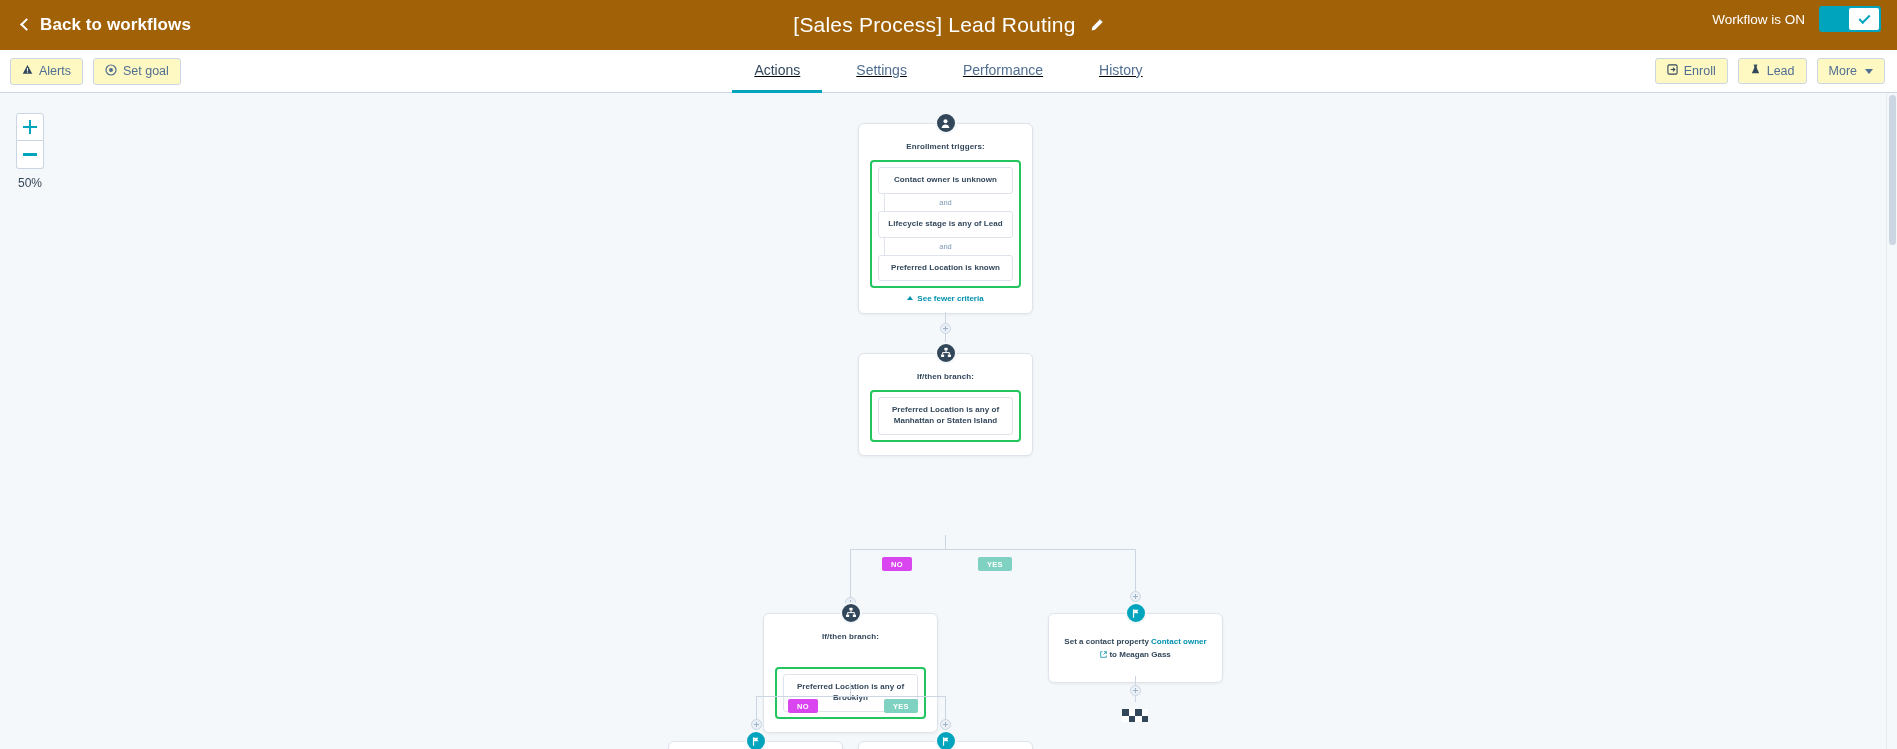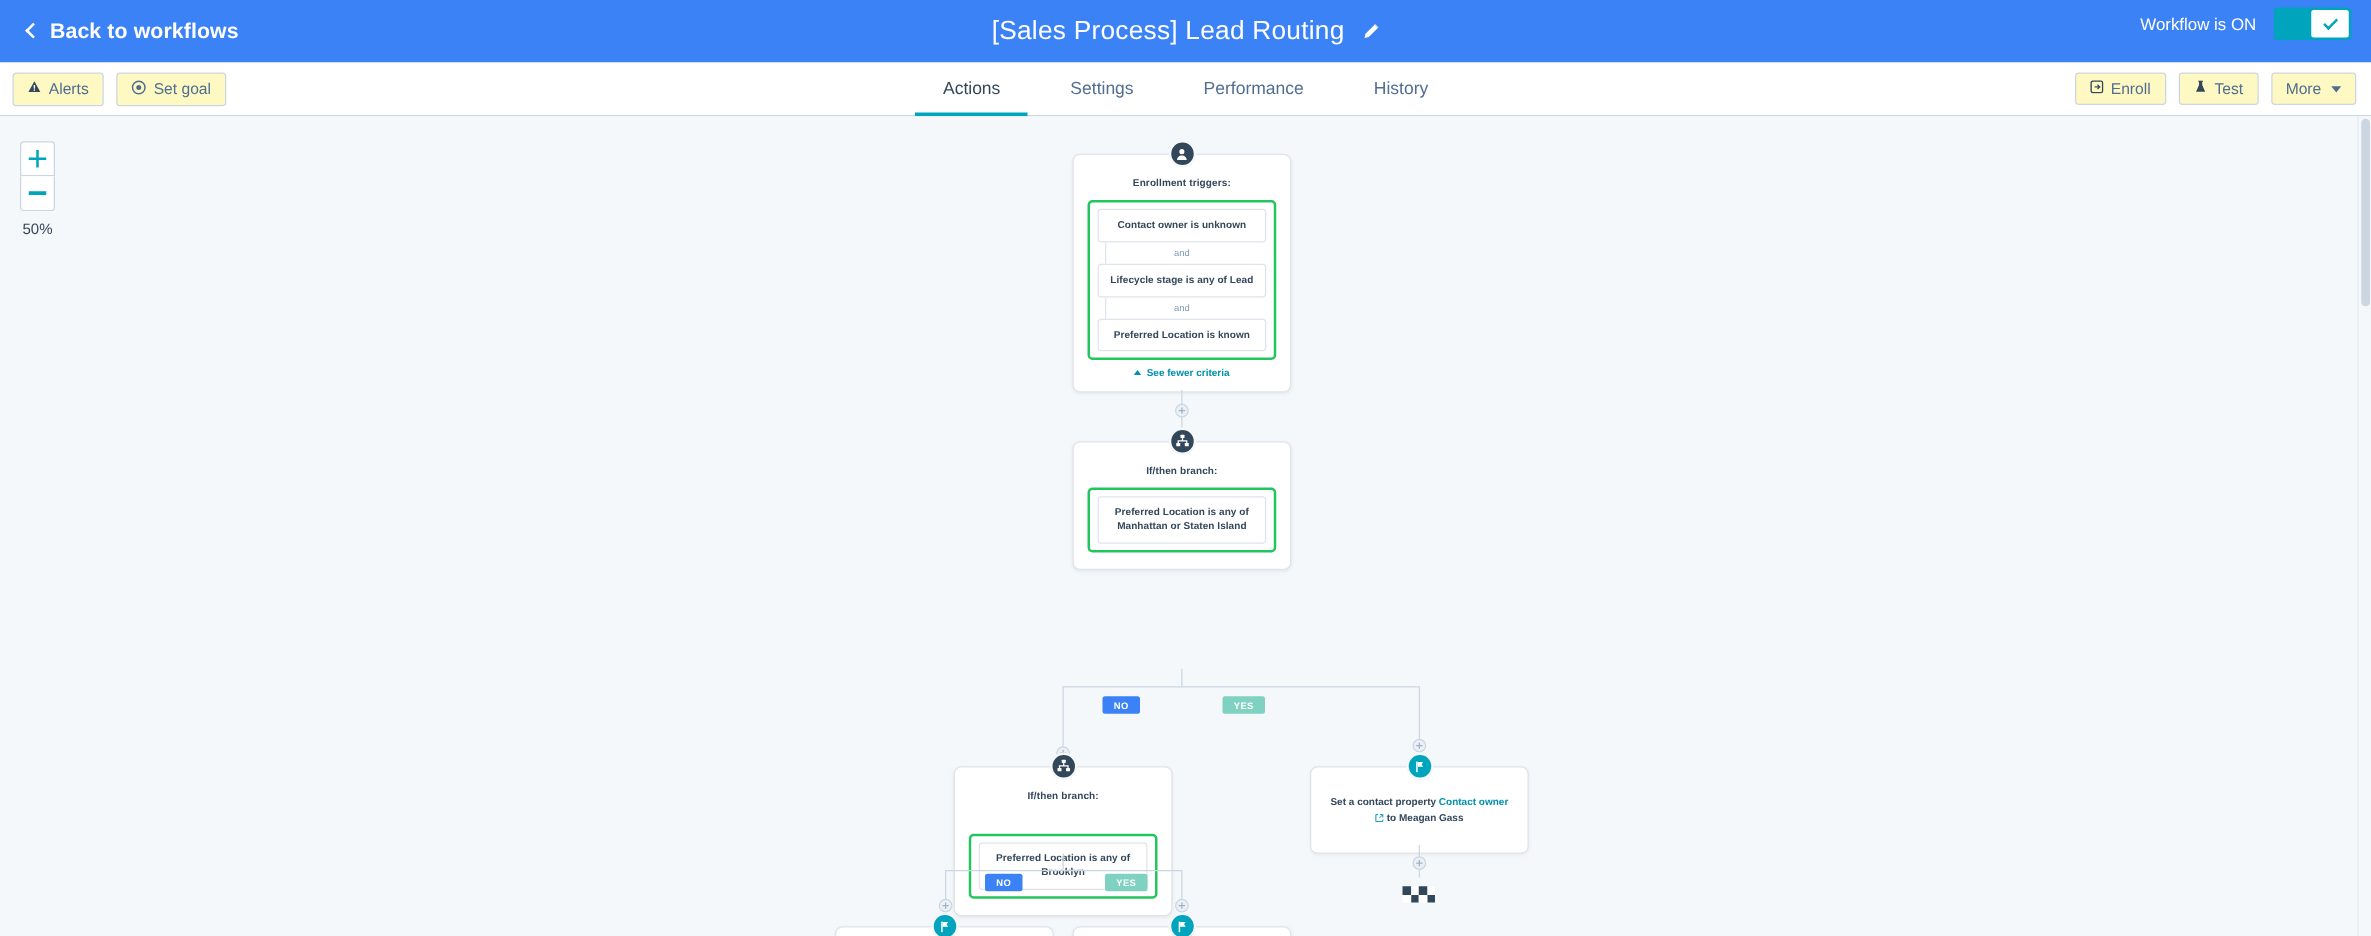--- a/index.html
+++ b/index.html
@@ -7,21 +7,21 @@
     width: 1897px; height: 749px;
     font-family: "Liberation Sans", sans-serif;
     background: #f5f8fa;
     overflow: hidden;
   }
 
   
   .topbar {
     position: relative;
     height: 50px;
-    background: #3b82f6;
+    background: #a16207;
     display: flex;
     align-items: center;
     padding: 0 22px;
     color: #fff;
   }
   .back-link {
     display: flex; align-items: center; gap: 9px;
     font-size: 17px; font-weight: bold; color: #ffffff;
     cursor: pointer; letter-spacing: .1px;
   }
@@ -64,21 +64,21 @@
   .subnav-left { position: absolute; left: 10px; display: flex; gap: 10px; }
   .btn {
     background: #eaf0f6; border: 1px solid #cbd6e2; border-radius: 3px;
     color: #506e91; font-size: 12.5px; padding: 5px 11px;
     display: flex; align-items: center; gap: 6px; cursor: pointer;
     font-family: "Liberation Sans", sans-serif; white-space: nowrap;
   }
   .btn-white { background: #fef9c3; }
   .tabs {
     position: absolute; left: 0; right: 0;
-    display: flex; justify-content: center; gap: 12px; height: 43px;
+    display: flex; justify-content: center; gap: 12px; height: 43px; text-decoration: underline;
   }
   .tab {
     font-size: 14px; color: #506e91; padding: 0 22px;
     height: 43px; display: flex; align-items: center; cursor: pointer;
     border-bottom: 3px solid transparent;
   }
   .tab.active { color: #33475b; border-bottom-color: #00a4bd; }
   .subnav-right { position: absolute; right: 12px; display: flex; gap: 10px; }
   .caret { width: 0; height: 0; border-left: 4px solid transparent; border-right: 4px solid transparent;
            border-top: 5px solid #506e91; margin-left: 2px; }
@@ -141,21 +141,21 @@
     background: #eaf0f6; border: 1px solid #cbd6e2;
     display: flex; align-items: center; justify-content: center;
   }
   .dot .ph { position: absolute; width: 5px; height: 1px; background: #9fb3c8; }
   .dot .pv { position: absolute; width: 1px; height: 5px; background: #9fb3c8; }
 
   .pill {
     position: absolute; font-size: 7.5px; font-weight: bold; color: #fff;
     padding: 2.5px 9px; border-radius: 2px; letter-spacing: .3px;
   }
-  .pill-no { background: #3b82f6; }
+  .pill-no { background: #d946ef; }
   .pill-yes { background: #7fd1c1; }
 
   .checker { position: absolute; width: 26px; height: 13px; }
   .checker i { position: absolute; width: 6.5px; height: 6.5px; display: block; }
 
   .scrollbar-v {
     position: absolute; right: 0; top: 0; width: 11px; height: 656px;
     background: #f5f8fa; border-left: 1px solid #e5eaf0;
   }
   .scrollbar-v .thumb {
@@ -232,21 +232,21 @@
       </span>
       <span>Enroll</span>
     </div>
     <div class="btn btn-white">
       <span>
         <svg width="11" height="11" viewBox="0 0 12 12">
             <path d="M4.6 1v3.4L2 10.2h8L7.4 4.4V1z" fill="#33475b"></path>
             <rect x="4" y=".6" width="4" height="1" fill="#33475b"></rect>
           </svg>
       </span>
-      <span>Test</span>
+      <span>Lead</span>
     </div>
     <div class="btn btn-white">
       <span>More</span>
       <span class="caret"></span>
     </div>
   </div>
 </div>
 
 <div class="canvas">
 

